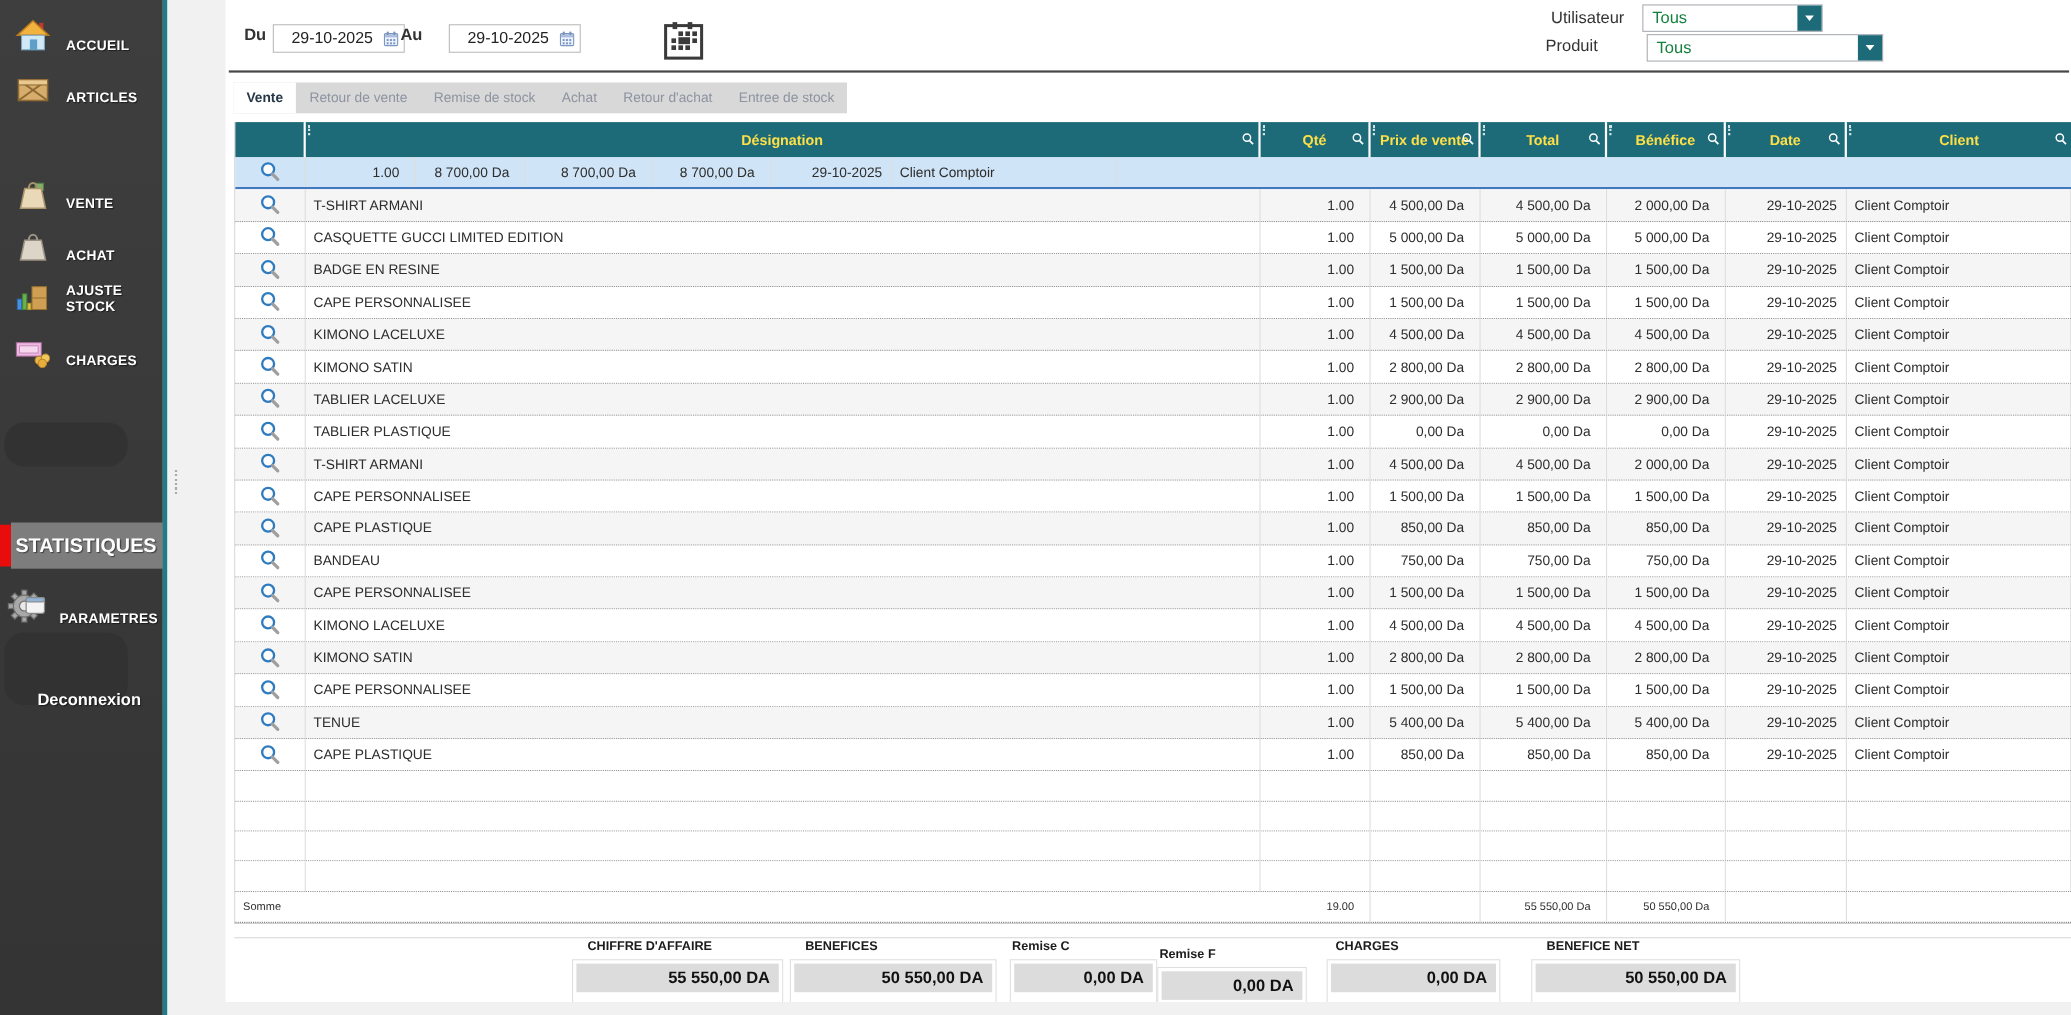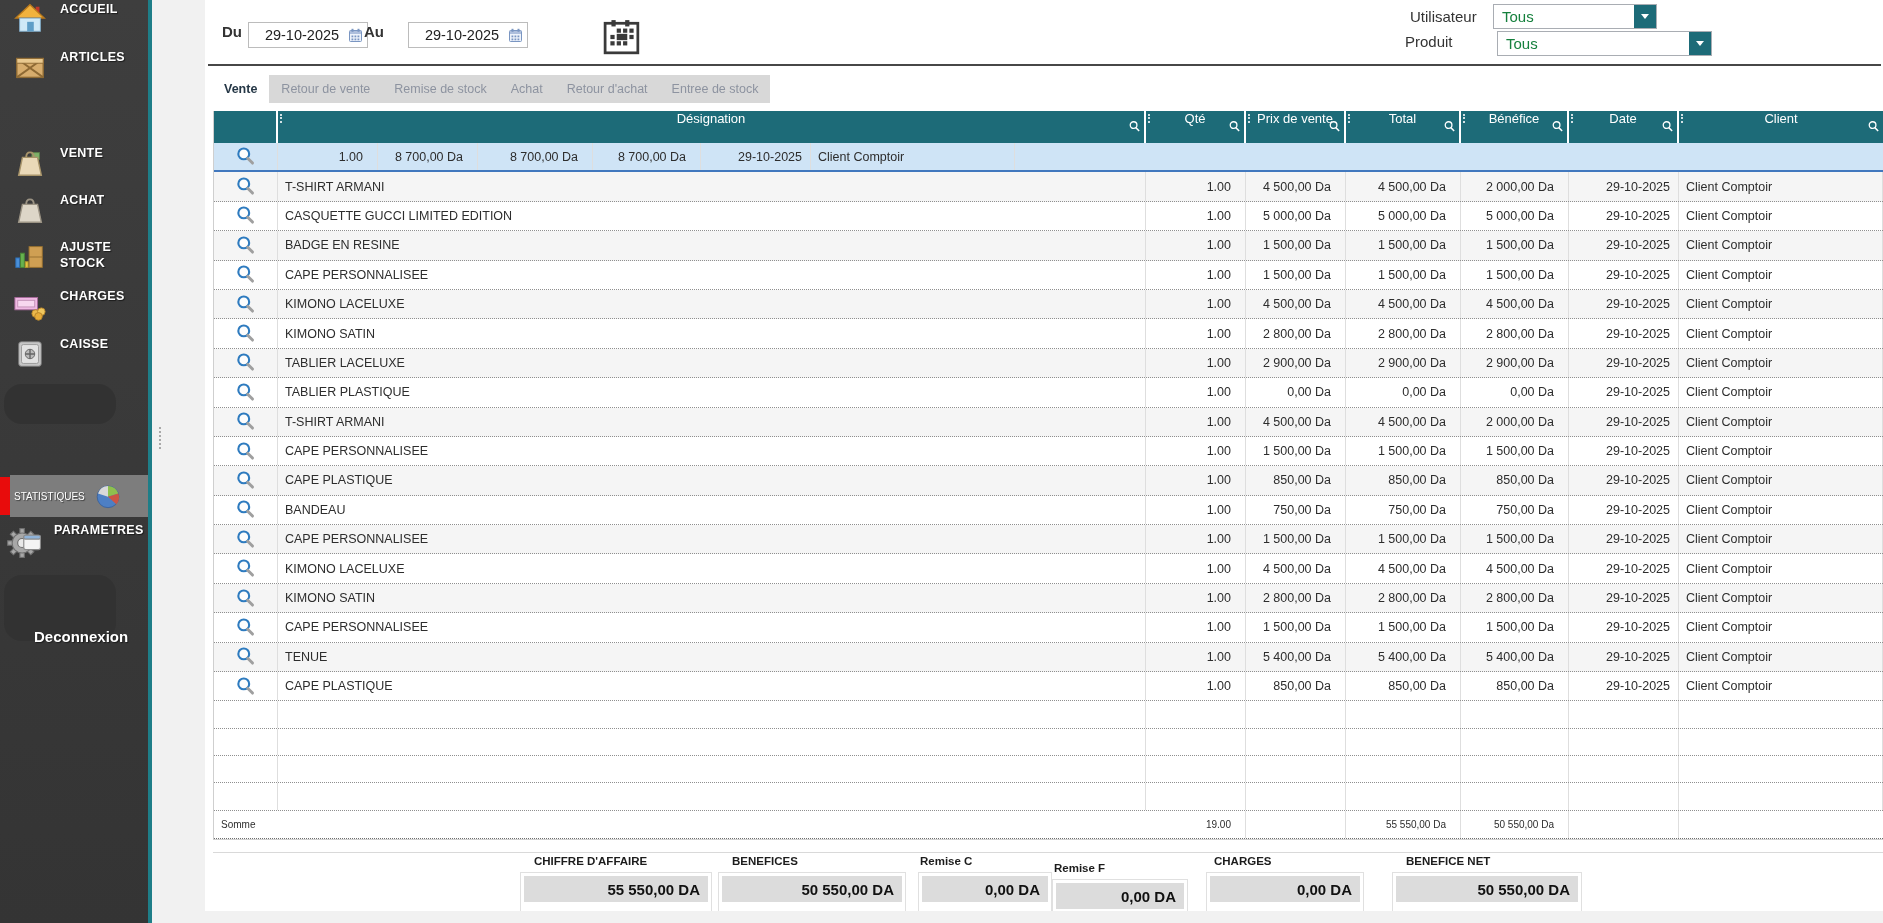--- a/index.html
+++ b/index.html
@@ -6,27 +6,27 @@
     --teal:#1d6b78; --teal-line:#1e7e88; --sidebar:#3a3a3a;
     --sel-row:#cfe4f6; --sel-border:#4178be; --red:#e80c0c;
   }
   *{margin:0;padding:0;box-sizing:border-box}
   body{font-family:"Liberation Sans",sans-serif;background:#f1f1f1}
   .screen{position:relative;width:1883px;height:923px;background:#f1f1f1;overflow:hidden}
 
   
   .sidebar{position:absolute;left:0;top:0;bottom:0;width:152px;background:linear-gradient(#3e3e3e,#343434);border-right:4px solid var(--teal-line)}
   .blob{position:absolute;left:4px;width:112px;border-radius:18px;background:#323232}
-  .nav{position:absolute;left:0;width:171px;height:48px;display:flex;align-items:flex-start;gap:13px;padding-left:13px;cursor:pointer}
+  .nav{position:absolute;left:0;width:171px;height:48px;display:flex;align-items:flex-end;gap:13px;padding-left:13px;cursor:pointer}
   .nav .lbl{color:#fff;font-weight:bold;font-size:12.5px;letter-spacing:.3px;line-height:1.25;text-shadow:1px 1px 1px rgba(0,0,0,.55)}
   .nav svg{flex:0 0 auto}
   .i-accueil{top:2px}.i-articles{top:50px}.i-vente{top:146px}.i-achat{top:193px}
   .i-ajuste{top:240px}.i-charges{top:289px}.i-caisse{top:337px}
   .nav-stats{position:absolute;left:10px;top:475px;width:138px;height:42px;background:#7d7d7d;display:flex;align-items:center;padding-left:4px;gap:6px;cursor:pointer}
-  .nav-stats .lbl{color:#fff;font-weight:normal;font-size:10px;text-shadow:1px 1px 1px rgba(0,0,0,.5)}
+  .nav-stats .lbl{color:#fff;font-weight:bold;font-size:18px;text-shadow:1px 1px 1px rgba(0,0,0,.5)}
   .red-bar{position:absolute;left:0;top:477px;width:10px;height:38px;background:var(--red)}
   .i-params{top:523px}
   .logout{position:absolute;left:34px;top:628px;color:#fff;font-weight:bold;font-size:15px;cursor:pointer;text-shadow:1px 1px 1px rgba(0,0,0,.5)}
   .grip{position:absolute;left:156px;top:427px;width:8px;height:22px;cursor:row-resize;
         background:repeating-linear-gradient(#a9a9a9 0 2px,transparent 2px 4px);background-size:2px 100%;background-position:3px 0;background-repeat:no-repeat}
 
   
   .main{position:absolute;left:205px;top:0;width:1678px;height:911px;background:#fff}
   .flabel{position:absolute;font-size:15px;font-weight:bold;color:#333}
   .du{left:17px;top:23px}.au{left:159px;top:23px}
@@ -43,21 +43,21 @@
   .combo-prod{left:1292px;top:31px;width:215px}
 
   .topline{position:absolute;left:3px;right:2px;top:64px;border-top:2px solid #474747}
   .tabbar{position:absolute;left:7px;top:75px;height:28px;display:flex;background:#d8d8d8}
   .tab{display:flex;align-items:center;padding:0 12px;font-size:12.5px;color:#8d93a0;cursor:pointer;white-space:nowrap}
   .tab.active{background:#fff;color:#253746;font-weight:bold}
 
   
   .table{position:absolute;left:8px;top:111px;width:1670px;border-left:1px solid #cfcfcf;border-bottom:1px solid #cfcfcf}
   .thead{display:flex;height:32px;background:var(--teal)}
-  .th{position:relative;display:flex;align-items:flex-start;justify-content:center;color:#ffffff;font-weight:normal;font-size:13px;border-right:2px solid #fff;cursor:pointer}
+  .th{position:relative;display:flex;align-items:center;justify-content:center;color:#fde047;font-weight:bold;font-size:13px;border-right:2px solid #fff;cursor:pointer}
   .th:last-child{border-right:none}
   .hdots{position:absolute;left:2px;top:3px;height:9px;border-left:2px dotted rgba(255,255,255,.8)}
   .hmag{position:absolute;right:3px;top:9px}
   .c0{width:64px}.c1{flex:1}.c2{width:100px}.c3{width:100px}.c4{width:115px}.c5{width:108px}.c6{width:110px}.c7{width:204px}
   .trow{display:flex;height:29.4px;border-bottom:1px dotted #8f8f8f;background:#fff}
   .trow:nth-child(even){background:#f5f5f5}
   .trow.erow{background:#fff;height:27.3px}
   .trow.selected{background:var(--sel-row);border-bottom:2px solid var(--sel-border)}
   .cell{display:flex;align-items:center;border-right:1px solid #dedede;font-size:12.5px;color:#2d2d2d;overflow:hidden;white-space:nowrap}
   .icon-cell{justify-content:center}
@@ -137,29 +137,20 @@
     </div>
     <div class="nav i-charges">
       <svg width="34" height="34" viewBox="0 0 36 36">
           <rect x="2" y="9" width="24" height="13" fill="#efb9e3" stroke="#a6699a"></rect>
           <rect x="5" y="12" width="18" height="7" fill="#f7d7ef" stroke="#c391b8"></rect>
           <circle cx="24" cy="26" r="4" fill="#ecb94c" stroke="#b8862b"></circle>
           <circle cx="30" cy="24" r="4" fill="#f0c75e" stroke="#b8862b"></circle>
           <circle cx="27" cy="29" r="4" fill="#e8ad3a" stroke="#b8862b"></circle>
         </svg>
       <span class="lbl">CHARGES</span>
-    </div>
-    <div class="nav i-caisse">
-      <svg width="34" height="34" viewBox="0 0 36 36">
-          <rect x="6" y="5" width="24" height="26" rx="3" fill="#c6c6c6" stroke="#777"></rect>
-          <rect x="9" y="8" width="18" height="20" rx="2" fill="#e2e2e2" stroke="#999"></rect>
-          <circle cx="18" cy="18" r="5" fill="#bbb" stroke="#666"></circle>
-          <path d="M18 13 V23 M13 18 H23" stroke="#666" stroke-width="1.5"></path>
-        </svg>
-      <span class="lbl">CAISSE</span>
     </div>
 
     <span class="red-bar"></span>
     <div class="nav-stats">
       <span class="lbl">STATISTIQUES</span>
       <svg width="34" height="30" viewBox="0 0 36 36">
           <circle cx="18" cy="19" r="13" fill="#4d7fc4" stroke="#3a5f96"></circle>
           <path d="M18 19 L18 6 A13 13 0 0 1 30.5 15 Z" fill="#8fc04d"></path>
           <path d="M18 19 L30.5 15 A13 13 0 0 1 28 28 Z" fill="#cc5544"></path>
           <path d="M18 19 L18 6 A13 13 0 0 0 6 15 Z" fill="#d9d9d9"></path>

